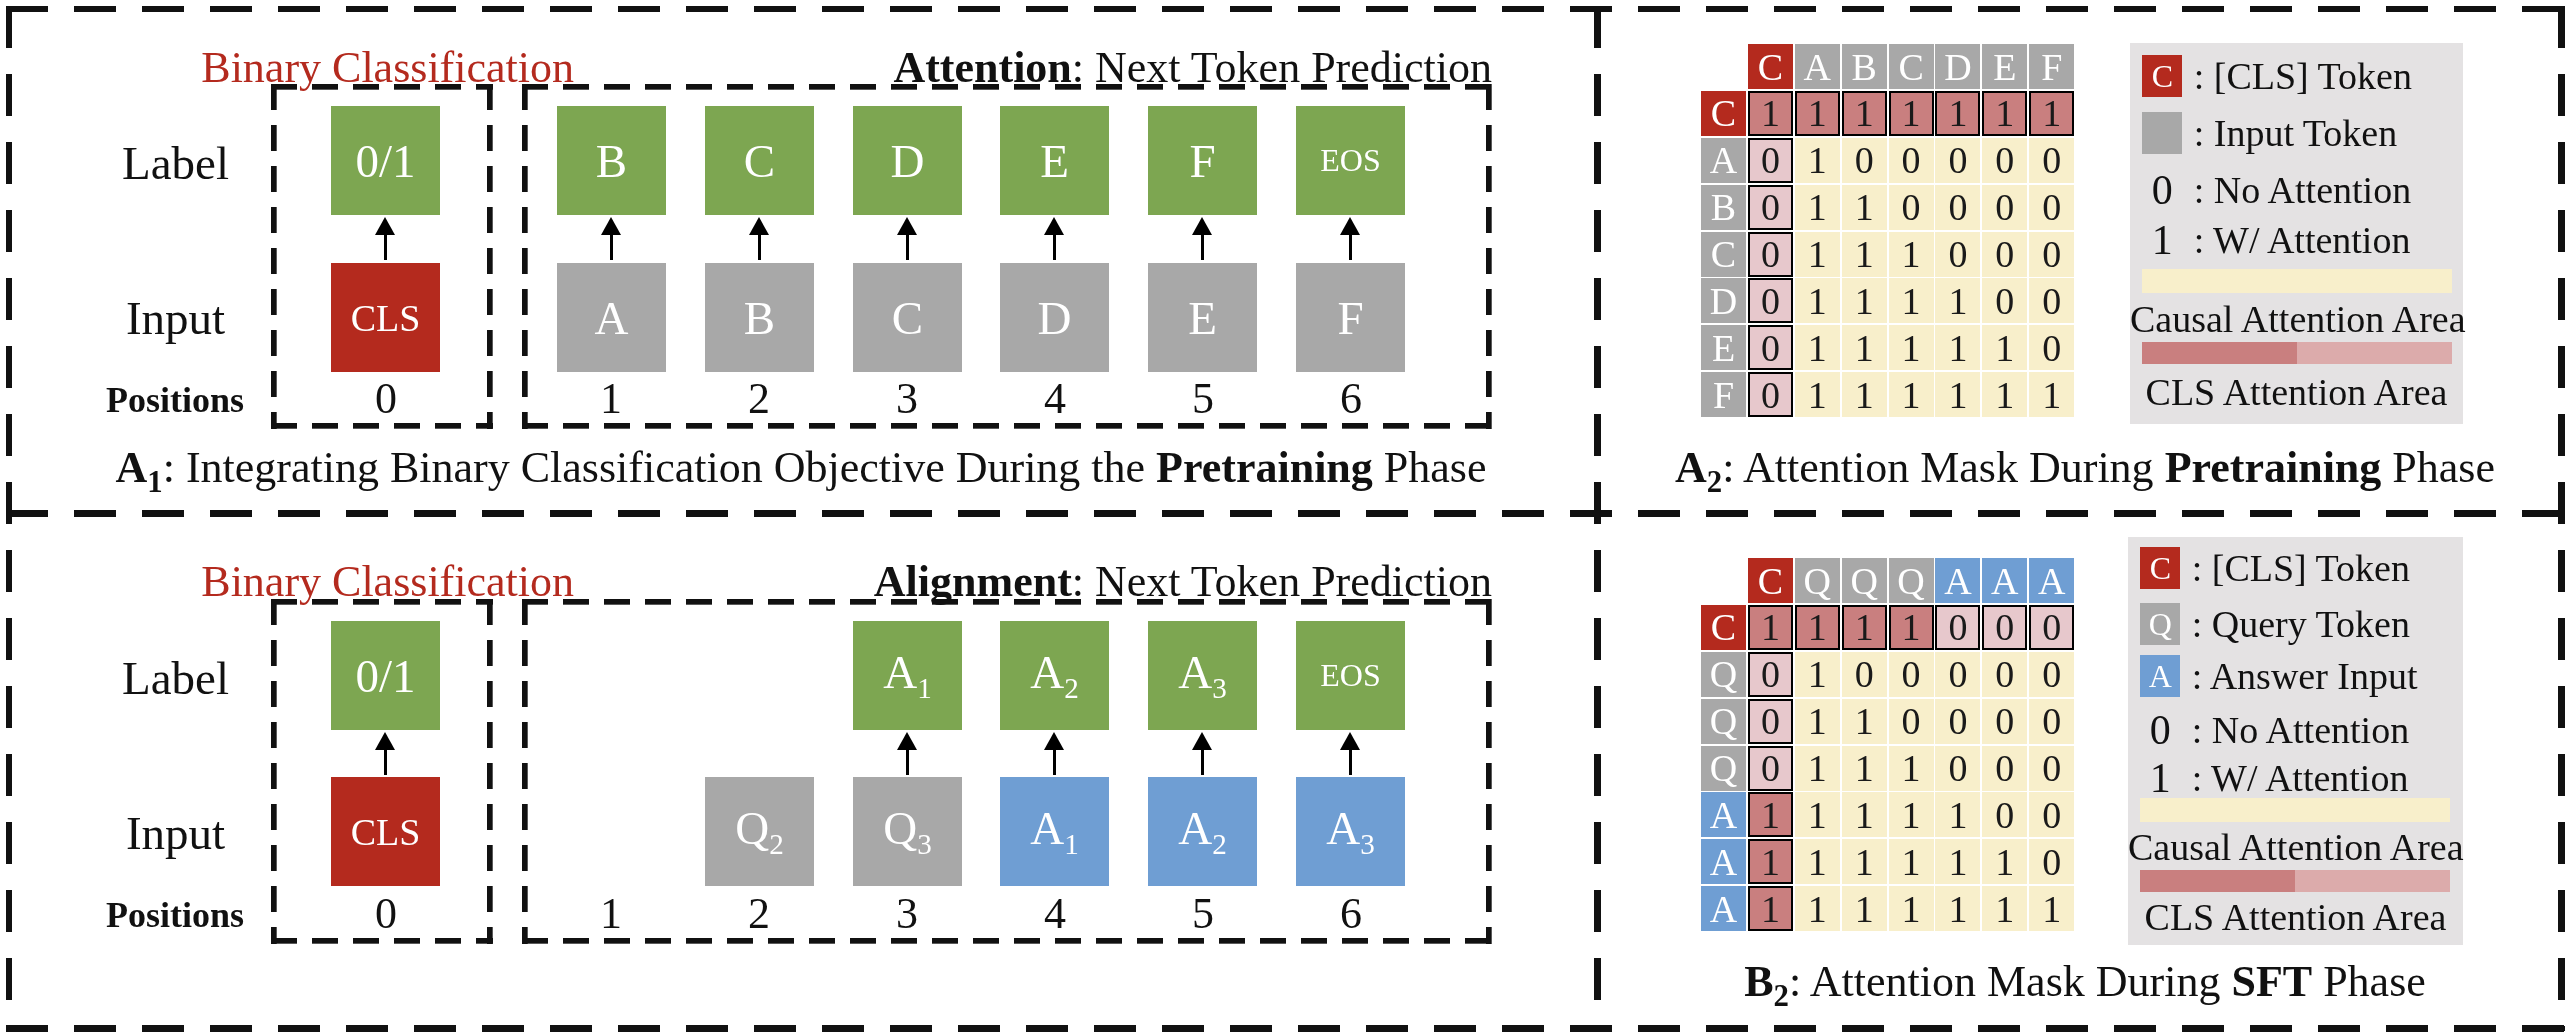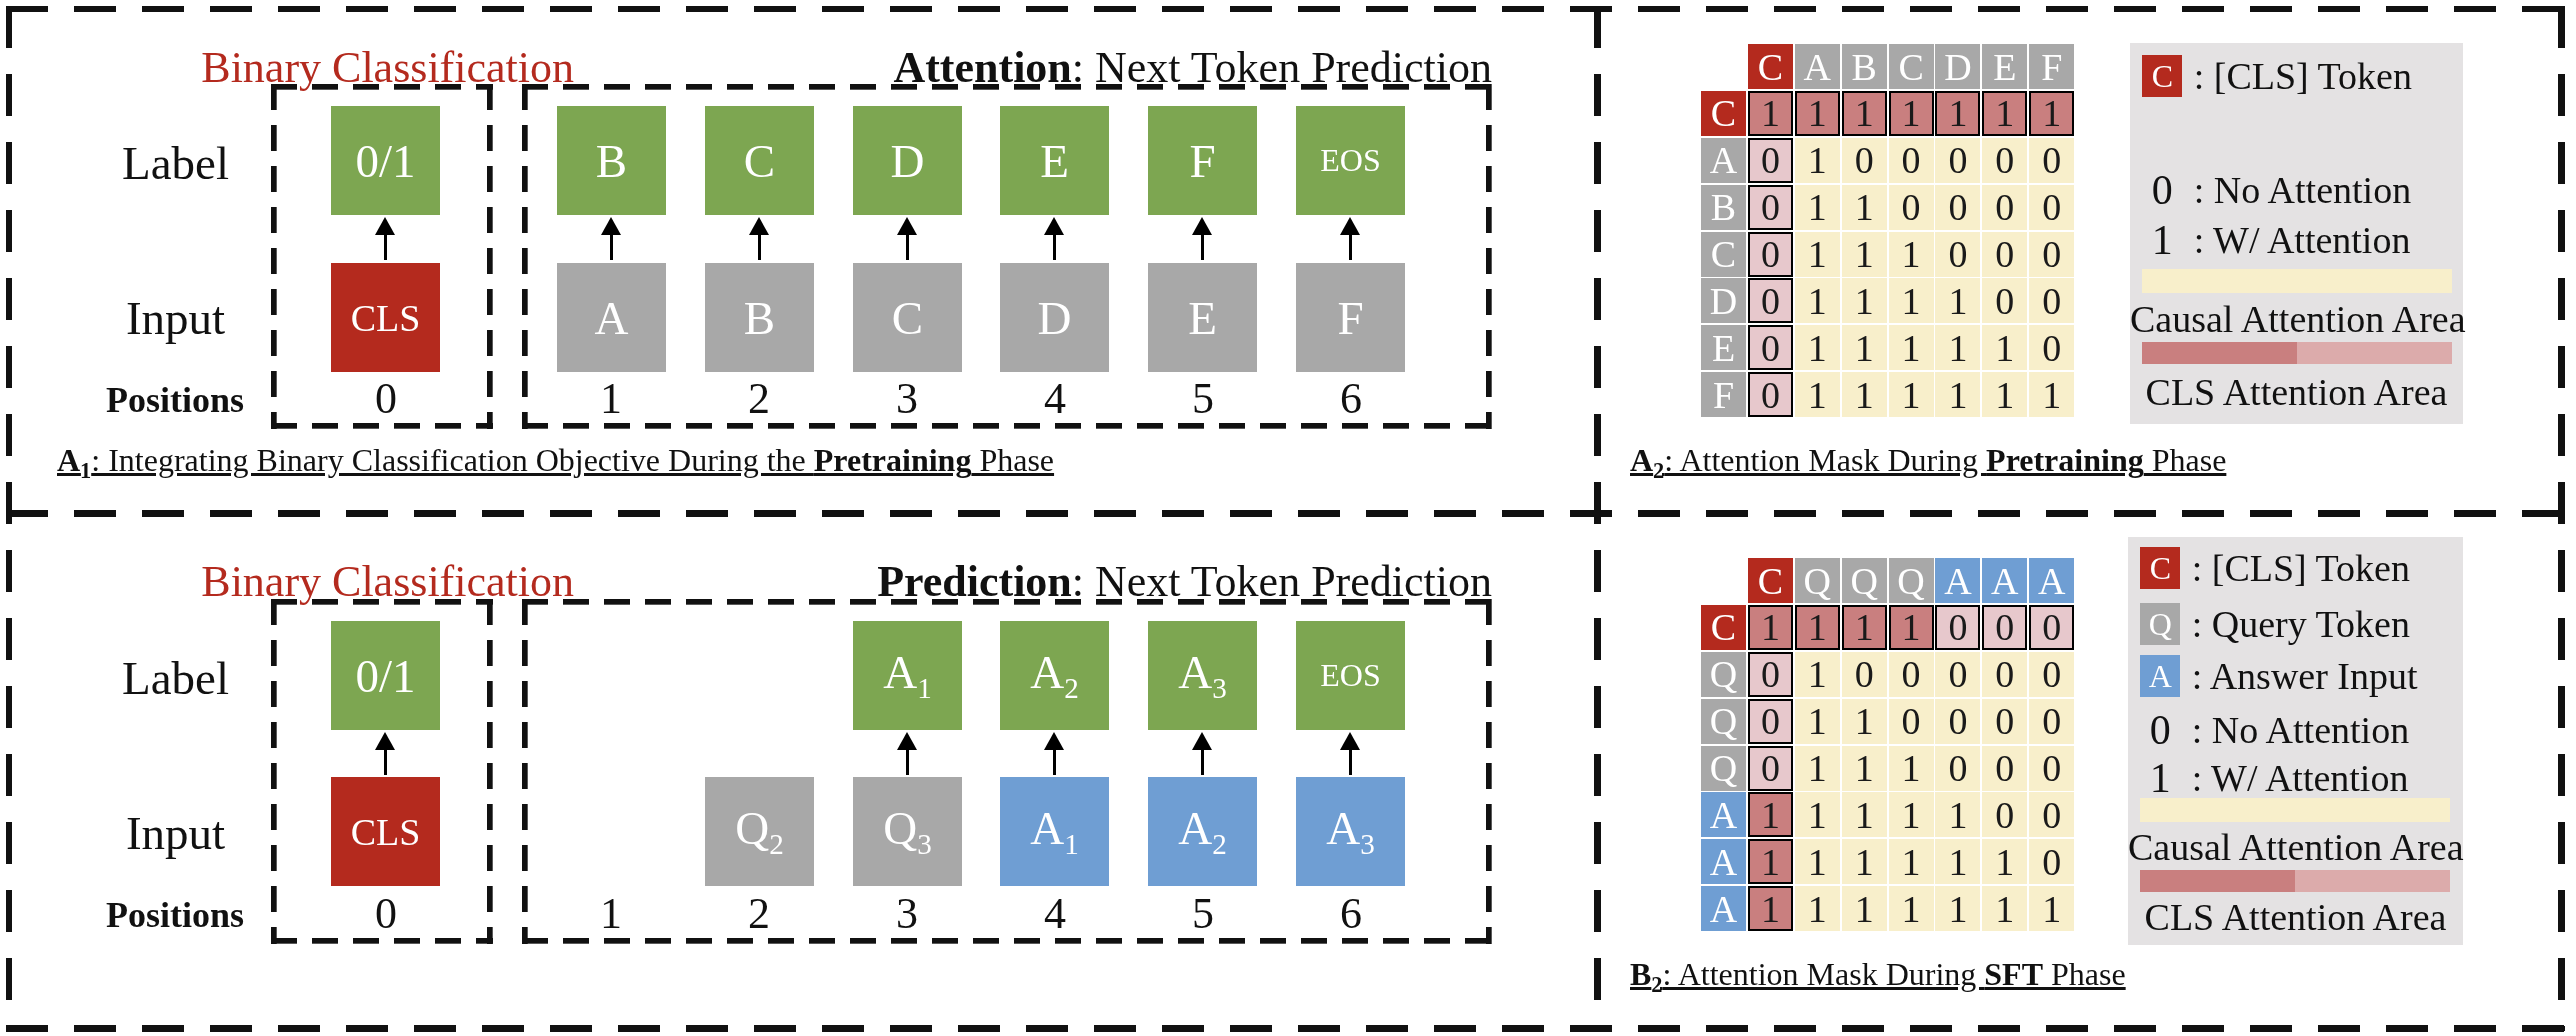--- a/index.html
+++ b/index.html
@@ -14,21 +14,21 @@
       repeating-linear-gradient(90deg,#111 0 25.6px,transparent 25.6px 41px),
       repeating-linear-gradient(90deg,#111 0 25.6px,transparent 25.6px 41px),
       repeating-linear-gradient(180deg,#111 0 25.6px,transparent 25.6px 41px),
       repeating-linear-gradient(180deg,#111 0 25.6px,transparent 25.6px 41px);
     background-size:100% 5.7px,100% 5.7px,5.7px 100%,5.7px 100%;
     background-position:0 0,0 100%,0 0,100% 0;
     background-repeat:no-repeat;}
   .heading{position:absolute;font-size:44px;text-align:right;white-space:nowrap;}
   .rowlab{position:absolute;font-size:47px;text-align:center;width:171px;}
   .poslab{position:absolute;font-size:36px;font-weight:bold;text-align:center;width:184px;}
-  .caption{position:absolute;font-size:32px;text-align:left;white-space:nowrap;text-decoration:underline;}
+  .caption{position:absolute;font-size:44px;text-align:center;white-space:nowrap;}
   .caption sub, .heading sub{font-size:0.7em;}
   .tok{position:absolute;width:109px;height:109px;display:flex;align-items:center;justify-content:center;color:#fff;}
   .tok sub{font-size:0.62em;}
   .posnum{position:absolute;width:108px;text-align:center;font-size:44px;}
   .arrow{position:absolute;width:21px;height:44px;}
   .ahead{position:absolute;left:0;top:0;width:0;height:0;
          border-left:10.4px solid transparent;border-right:10.4px solid transparent;border-bottom:18px solid #000;}
   .astem{position:absolute;left:8.5px;top:14.2px;width:3.8px;height:29px;background:#000;}
   .mgrid{position:absolute;display:grid;grid-template-columns:repeat(8,45px);grid-auto-rows:45px;gap:1.9px;}
   .mcell{display:flex;align-items:center;justify-content:center;font-size:38px;box-sizing:border-box;color:#1a1a1a;}
@@ -59,21 +59,21 @@
   <div class="heading redtext" style="left: 195px; top: 42px; width: 379px; color: rgb(180, 42, 30);">Binary Classification</div>
   <div class="heading" style="left:522px;top:42px;width:970px;"><span style="font-weight: bold;">Attention</span><span>: Next Token Prediction</span></div>
   <div class="dashbox" style="left:271px;top:84px;width:222px;height:345px;"></div>
   <div class="dashbox" style="left:522px;top:84px;width:970px;height:345px;"></div>
   <div class="rowlab" style="left:90px;top:136px;">Label</div>
   <div class="rowlab" style="left:90px;top:291px;">Input</div>
   <div class="poslab" style="left:83px;top:379px;">Positions</div>
   <div class="caption" style="left:57px;top:442px;width:1488px;"><span style="font-weight: bold;">A</span><sub style="font-weight: bold;">1</sub><span>: Integrating Binary Classification Objective During the </span><span style="font-weight: bold;">Pretraining</span><span> Phase</span></div>
 
   <div class="heading redtext" style="left: 195px; top: 556px; width: 379px; color: rgb(180, 42, 30);">Binary Classification</div>
-  <div class="heading" style="left:522px;top:556px;width:970px;"><span style="font-weight: bold;">Prediction</span><span>: Next Token Prediction</span></div>
+  <div class="heading" style="left:522px;top:556px;width:970px;"><span style="font-weight: bold;">Alignment</span><span>: Next Token Prediction</span></div>
   <div class="dashbox" style="left:271px;top:599px;width:222px;height:345px;"></div>
   <div class="dashbox" style="left:522px;top:599px;width:970px;height:345px;"></div>
   <div class="rowlab" style="left:90px;top:651px;">Label</div>
   <div class="rowlab" style="left:90px;top:806px;">Input</div>
   <div class="poslab" style="left:83px;top:894px;">Positions</div>
 
   <div class="caption" style="left:1630px;top:442px;width:910px;"><span style="font-weight: bold;">A</span><sub style="font-weight: bold;">2</sub><span>: Attention Mask During </span><span style="font-weight: bold;">Pretraining</span><span> Phase</span></div>
   <div class="caption" style="left:1630px;top:956px;width:910px;"><span style="font-weight: bold;">B</span><sub style="font-weight: bold;">2</sub><span>: Attention Mask During </span><span style="font-weight: bold;">SFT</span><span> Phase</span></div>
 
 <div class="tok" style="left: 331px; top: 106px; background: rgb(125, 166, 81); font-size: 47px;">
@@ -343,20 +343,24 @@
       <div class="mcell" style="background: rgb(248, 239, 203);">1</div>
       <div class="mcell" style="background: rgb(248, 239, 203);">1</div>
       <div class="mcell" style="background: rgb(248, 239, 203);">1</div>
       <div class="mcell" style="background: rgb(248, 239, 203);">1</div>
     </div>
     <div class="legend" style="left: 2130px; top: 43px; width: 333px; height: 381px; background: rgb(228, 226, 227);">
       <div class="litem" style="left: 12.3px; top: 12.3px;">
         <div class="lswatch" style="background: rgb(180, 42, 30);">C</div>
         <div class="ltext">:  [CLS] Token</div>
       </div>
+      <div class="litem" style="left: 12.3px; top: 69px;">
+        <div class="lswatch" style="background: rgb(168, 168, 168);"></div>
+        <div class="ltext">:  Input Token</div>
+      </div>
       <div class="litem" style="left: 12.3px; top: 126px;">
         <div class="ldigit">0</div>
         <div class="ltext">:  No Attention</div>
       </div>
       <div class="litem" style="left: 12.3px; top: 176px;">
         <div class="ldigit">1</div>
         <div class="ltext">:  W/ Attention</div>
       </div>
       <div class="lbar" style="top: 226px; height: 24px; background: rgb(248, 239, 203);"></div>
       <div class="larea" style="top: 254px;">Causal Attention Area</div>

